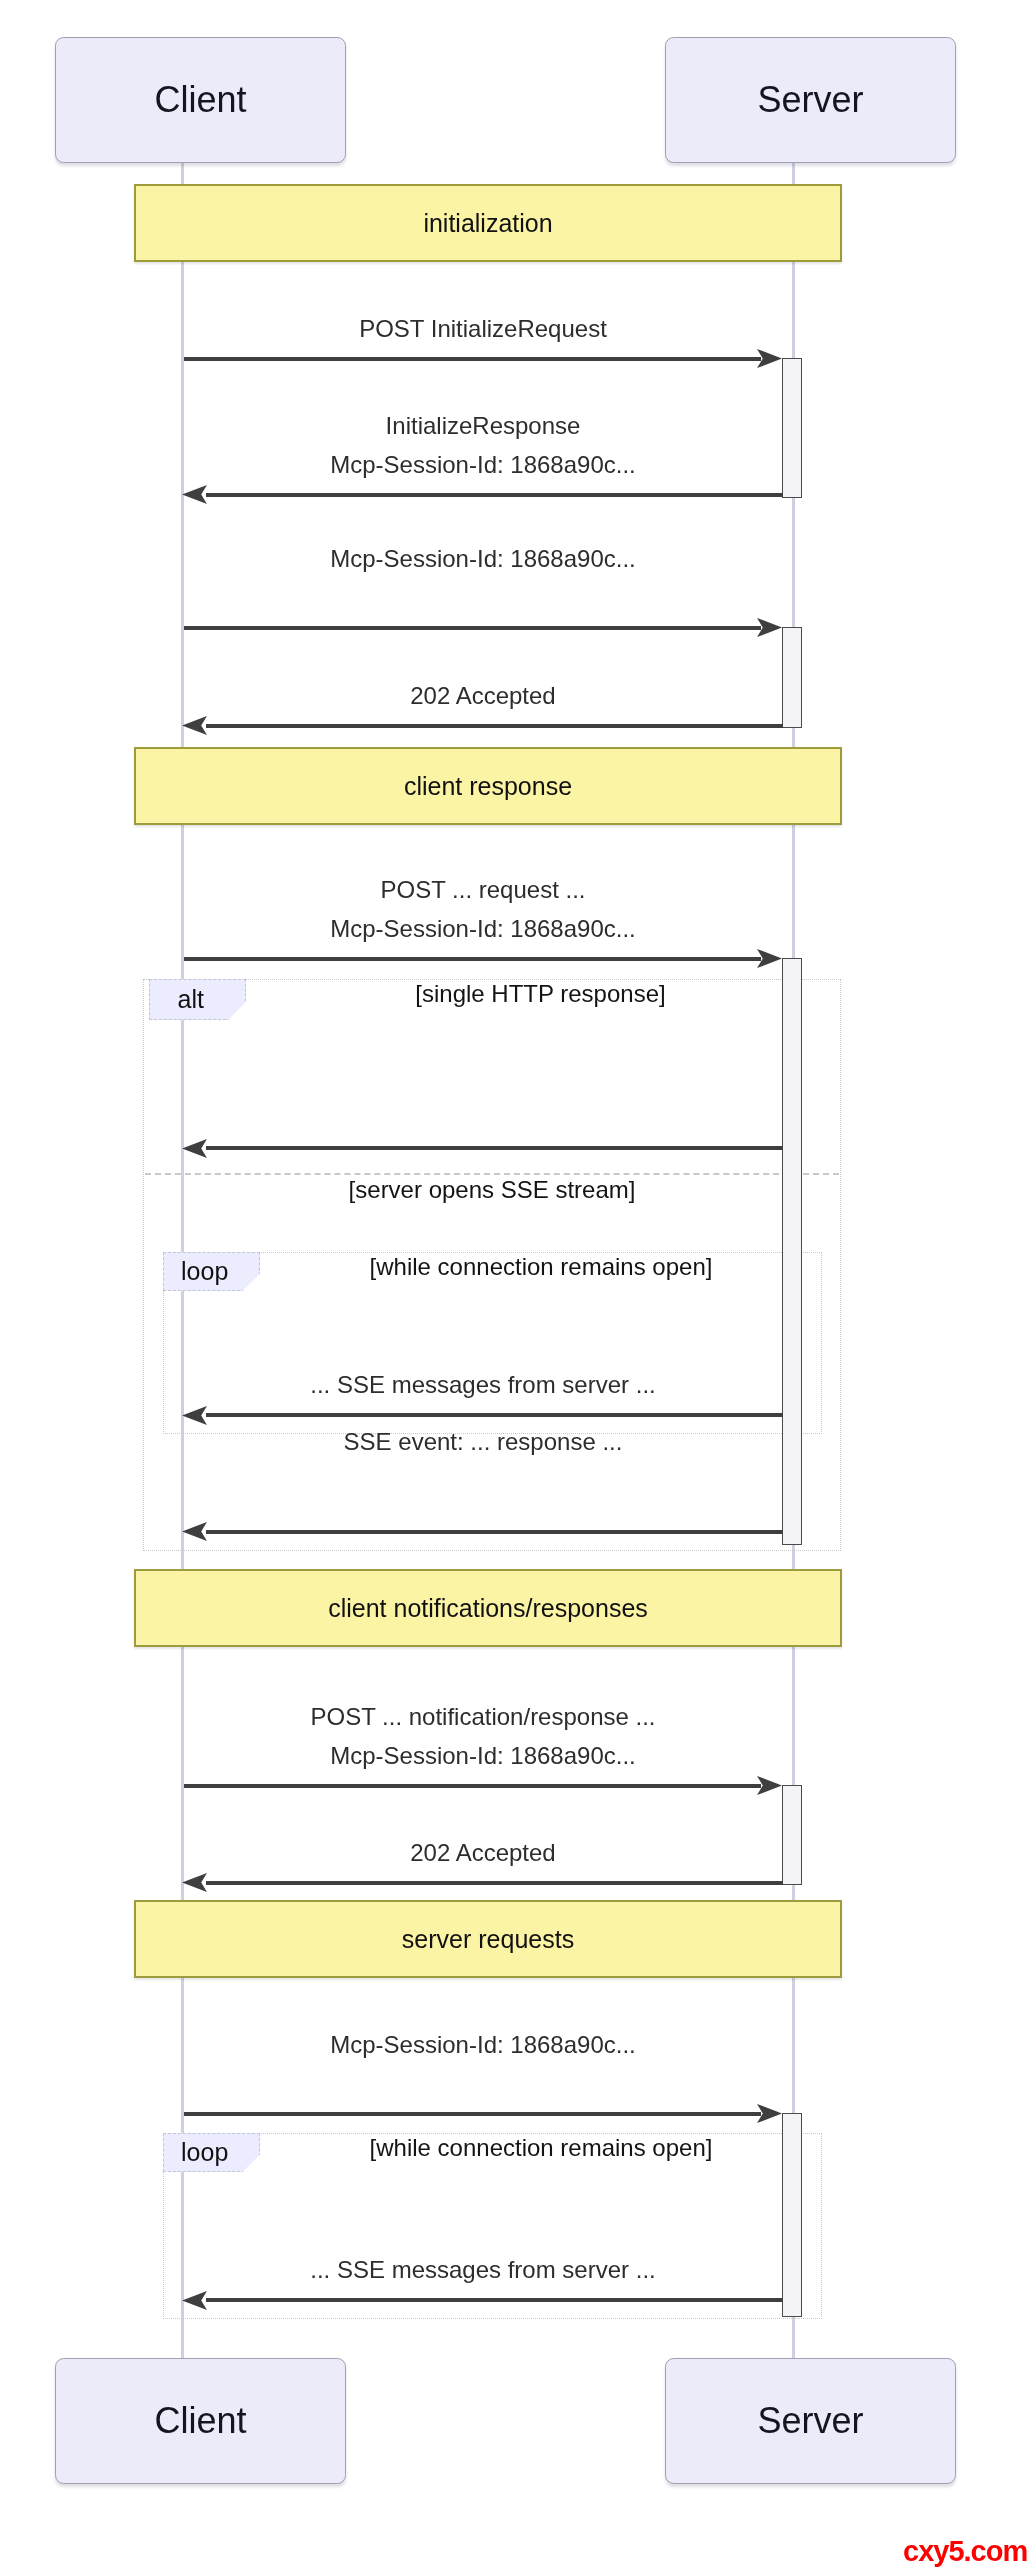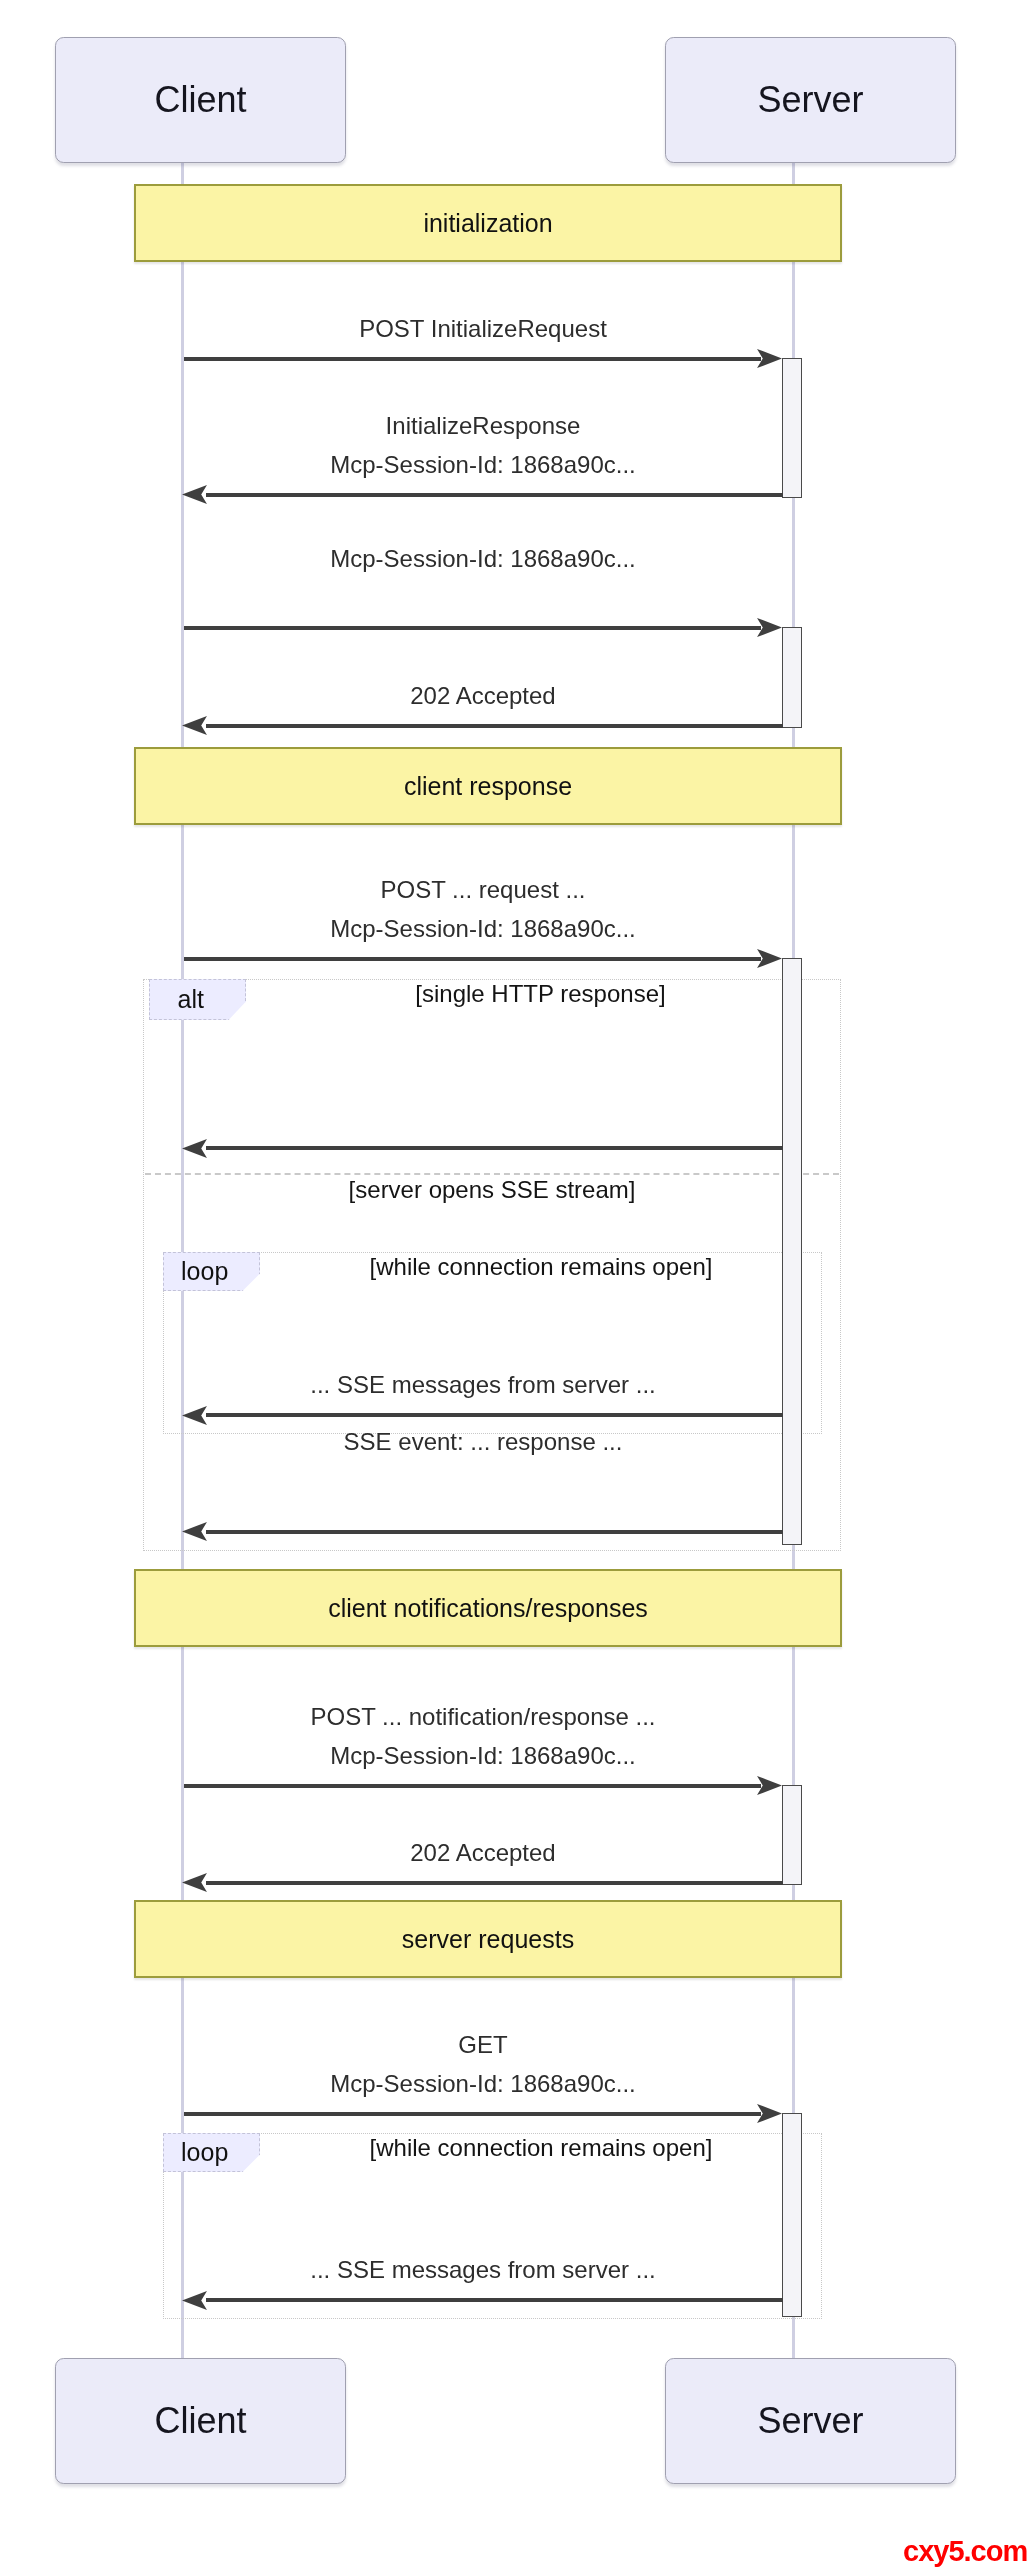--- a/index.html
+++ b/index.html
@@ -142,21 +142,20 @@
   </div>
   <div class="msg" style="top:1697px;">
     <div>POST ... notification/response ...</div>
       <div>Mcp-Session-Id: 1868a90c...</div>
   </div>
   <div class="msg" style="top:1833px;">
     <div>202 Accepted</div>
       <div></div>
   </div>
   <div class="msg" style="top:2025px;">
-    <div>GET</div>
       <div>Mcp-Session-Id: 1868a90c...</div>
   </div>
   <div class="msg" style="top:2250px;">
     <div>... SSE messages from server ...</div>
       <div></div>
   </div>
 
   <div class="arrow-line" style="left:184px;top:357px;width:577px;"></div>
   <svg class="arrow-head" style="left:757px;top:347px;" viewBox="0 0 26 24">
       <polygon points="0,2 26,12 0,22 6,12" fill="#3F3F3F"></polygon>

